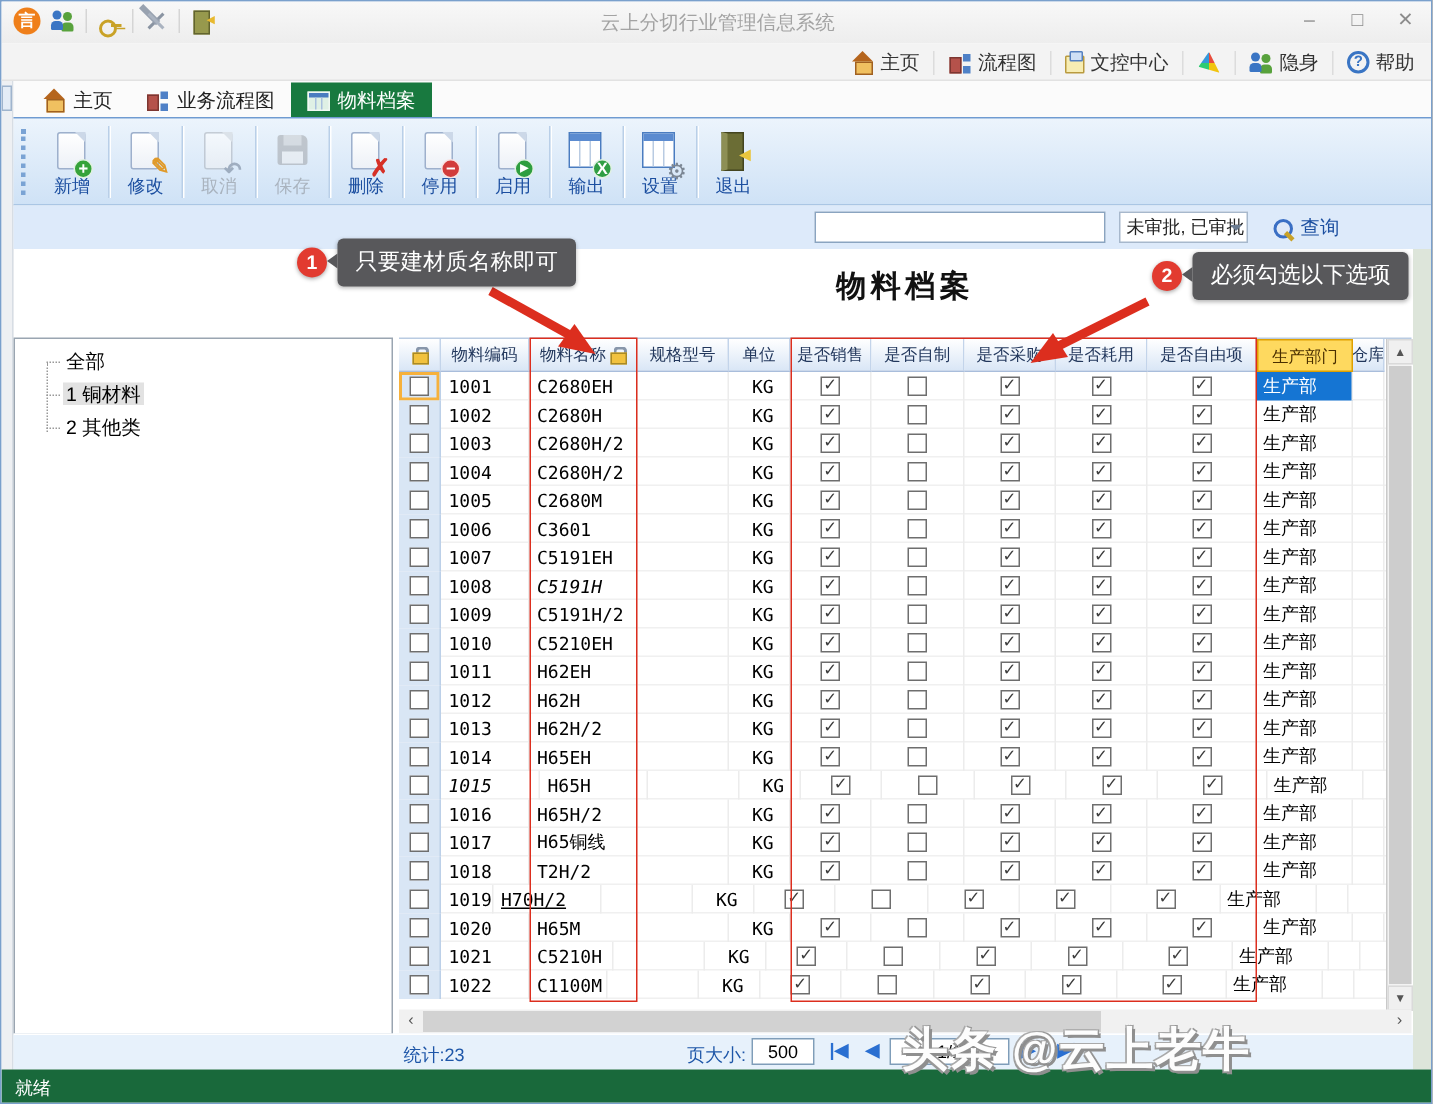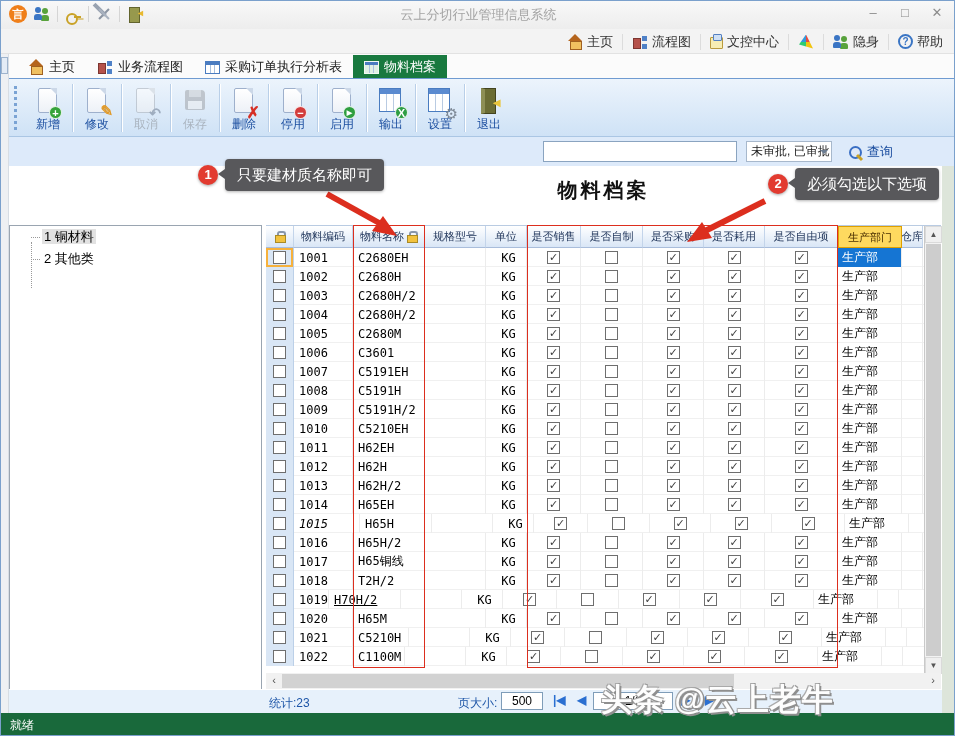--- a/index.html
+++ b/index.html
@@ -288,24 +288,20 @@
 
   <div class="tabbar" id="tabbar">
       <div class="tab">
         <span class="ic home-icon"></span>
         <span>主页</span>
       </div>
       <div class="tab">
         <span class="ic flowchart-icon"></span>
         <span>业务流程图</span>
       </div>
-      <div class="tab">
-        <span class="ic table-icon"></span>
-        <span>采购订单执行分析表</span>
-      </div>
       <div class="tab active">
         <span class="ic table-icon"></span>
         <span>物料档案</span>
       </div>
     </div>
 
   <div class="toolbar" id="toolbar">
       <span class="tb-handle"></span>
       <div class="tbbtn">
         <div class="tbi">
@@ -396,20 +392,21 @@
     <div class="query-btn">
       <span class="ic search-icon"></span>
       <span>查询</span>
     </div>
   </div>
 
   <div class="page-title">物料档案</div>
 
   <div class="tree" id="tree">
     <span class="tree-vline"></span>
+  <div class="tree-item" style="margin-top: 4px;"><span class="lbl">全部</span></div>
       <div class="tree-item selected"><span class="lbl">1 铜材料</span></div>
       <div class="tree-item"><span class="lbl">2 其他类</span></div>
     </div>
 
   <div class="grid" id="grid">
       <div class="ghead">
         <div class="hc" style="width: 28px;">
           <span class="lock"></span>
         </div>
         <div class="hc" style="width: 59px;">
@@ -628,21 +625,21 @@
             <span class="cb checked"></span>
           </div>
           <div class="gc dept" style="width: 64px;">生产部</div>
           <div class="gc" style="width: 21px;"></div>
         </div>
         <div class="grow">
           <div class="gc cbcell" style="width: 28px;">
             <span class="cb"></span>
           </div>
           <div class="gc mono" style="width: 59px;">1008</div>
-          <div class="gc mono" style="width: 72px;">C5191H</div>
+          <div class="gc mono" style="width: 72px; font-style: italic;">C5191H</div>
           <div class="gc mono" style="width: 61px;"></div>
           <div class="gc mono center" style="width: 41px;">KG</div>
           <div class="gc center" style="width: 54px;">
             <span class="cb checked"></span>
           </div>
           <div class="gc center" style="width: 62px;">
             <span class="cb"></span>
           </div>
           <div class="gc center" style="width: 61px;">
             <span class="cb checked"></span>

